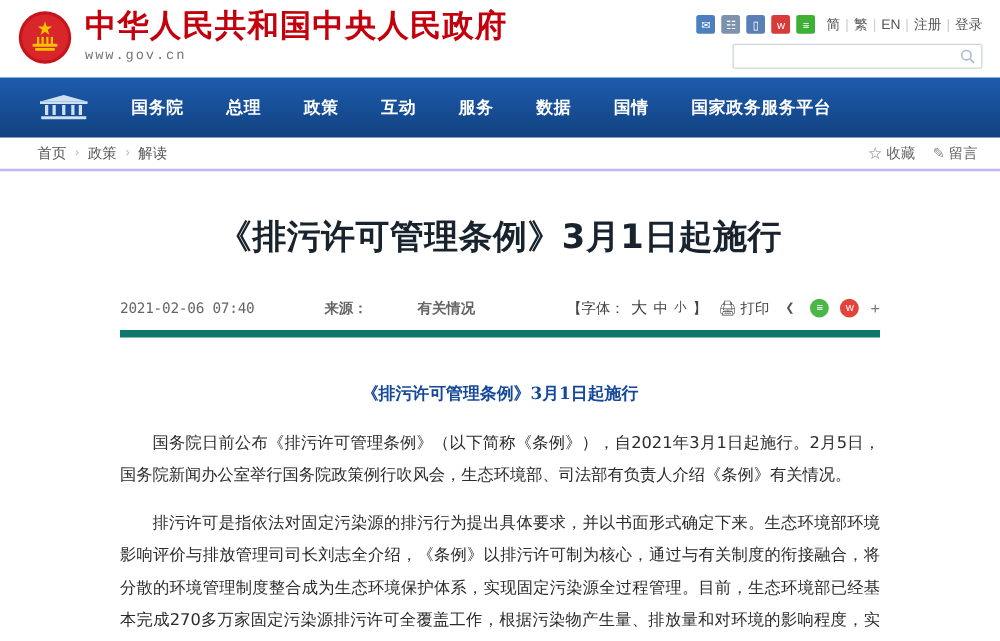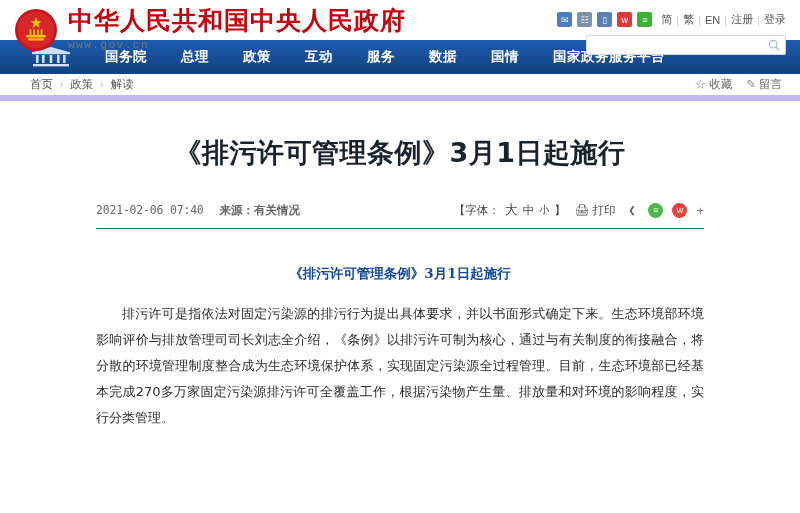--- a/index.html
+++ b/index.html
@@ -9,21 +9,21 @@
     height: 513px;
     overflow: hidden;
     background: #ffffff;
     font-family: "Liberation Sans", sans-serif;
     color: #333;
   }
 
   
   .topbar {
     position: relative;
-    height: 40px;
+    height: 62px;
     padding: 6px 14px 0 14px;
     display: flex;
     align-items: flex-start;
   }
   .emblem {
     width: 44px; height: 44px;
     margin-top: 2px;
     margin-right: 10px;
     flex: 0 0 auto;
     position: relative;
@@ -106,21 +106,21 @@
     color: #333;
   }
   .search-ico {
     width: 14px; height: 14px;
     flex: 0 0 auto;
     opacity: .55;
   }
 
   
   .navbar {
-    height: 34px;
+    height: 48px;
     background: #1b4f9c;
     background: linear-gradient(#1d5bae, #11427f);
     display: flex;
     align-items: stretch;
     padding-left: 14px;
   }
   .nav-home {
     width: 74px;
     display: flex;
     align-items: center;
@@ -135,21 +135,21 @@
     display: flex;
     align-items: center;
     white-space: nowrap;
     font-family: "DejaVu Sans", sans-serif;
     letter-spacing: .5px;
   }
   .nav-item.last { padding-right: 24px; }
 
   
   .crumbwrap {
-    border-bottom: 6px solid #c4b5fd;
+    border-bottom: 2px solid #c4b5fd;
     height: 27px;
     display: flex;
     align-items: center;
     padding: 0 18px 0 30px;
     font-size: 11.5px;
     color: #555;
   }
   .crumb { display: flex; align-items: center; gap: 7px; }
   .crumb .arrow { color: #b9b9b9; font-size: 10px; }
   .crumb a { color: #555; text-decoration: none; }
@@ -174,22 +174,23 @@
     color: #19232d;
     text-align: center;
     margin: 0 0 30px 0;
     letter-spacing: .5px;
   }
   .meta {
     display: flex;
     align-items: center;
     font-size: 11.5px;
     color: #666;
-    border-bottom: 1px solid #0f766e;
+    border-bottom: 6px solid #0f766e;
     padding-bottom: 9px;
+    gap: 40px;
   }
   .meta .date { font-family: "DejaVu Sans Mono", monospace; letter-spacing: -0.2px; }
   .meta .src { margin-left: 16px; font-weight: bold; }
   .meta-right {
     margin-left: auto;
     display: flex;
     align-items: center;
     gap: 9px;
   }
   .fontctl {
@@ -370,16 +371,17 @@
       <span class="share-ico wb">w</span>
       <span class="plus">+</span>
     </div>
   </div>
 
   <div class="subtitles">
     <div class="subtitle1">《排污许可管理条例》3月1日起施行</div>
   </div>
 
   <div class="body-text">
+    <p>国务院日前公布《排污许可管理条例》（以下简称《条例》），自2021年3月1日起施行。2月5日，国务院新闻办公室举行国务院政策例行吹风会，生态环境部、司法部有负责人介绍《条例》有关情况。</p>
     <p>排污许可是指依法对固定污染源的排污行为提出具体要求，并以书面形式确定下来。生态环境部环境影响评价与排放管理司司长刘志全介绍，《条例》以排污许可制为核心，通过与有关制度的衔接融合，将分散的环境管理制度整合成为生态环境保护体系，实现固定污染源全过程管理。目前，生态环境部已经基本完成270多万家固定污染源排污许可全覆盖工作，根据污染物产生量、排放量和对环境的影响程度，实行分类管理。</p>
 
   </div>
 </div>
 
 </body></html>

